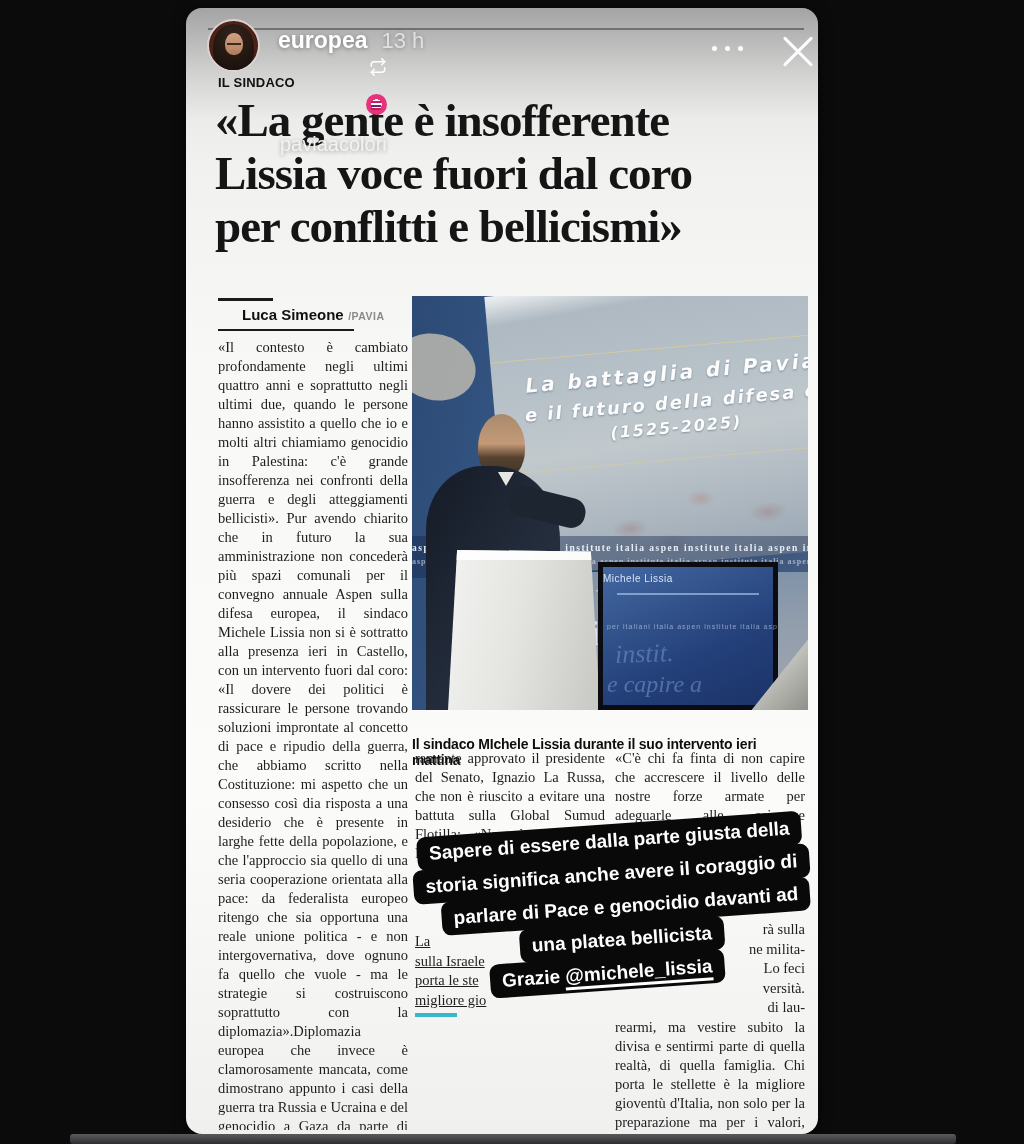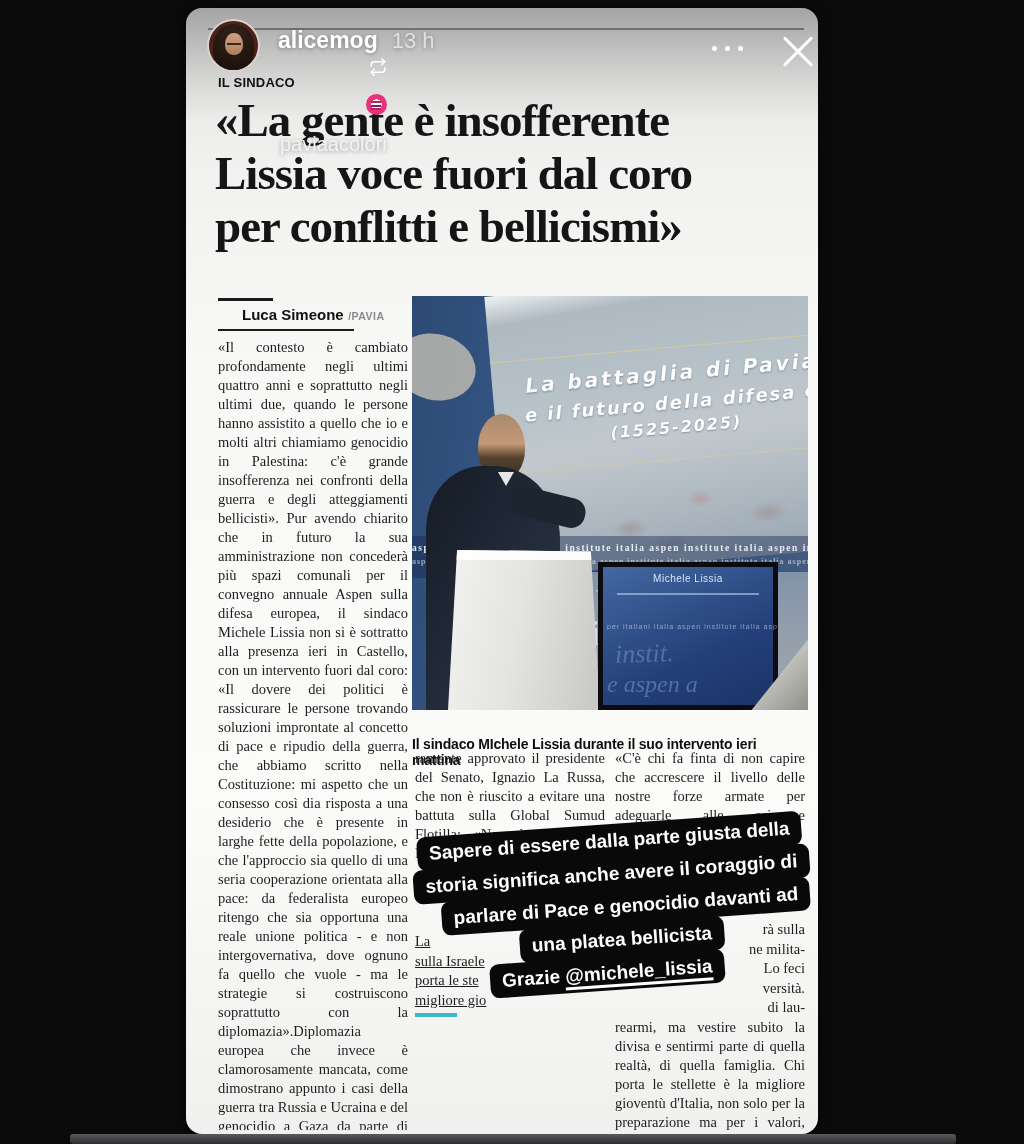--- a/index.html
+++ b/index.html
@@ -90,21 +90,21 @@
   .ph-man-arm { position:absolute; left:96px; top:196px; width:78px; height:30px; border-radius:14px;
         background:#1d2531; transform:rotate(14deg); }
   .ph-podium { position:absolute; left:36px; top:254px; width:152px; height:160px;
         background:linear-gradient(100deg,#f2f2f0 0%,#e4e4e1 45%,#c7c7c3 100%);
         clip-path:polygon(6% 0,94% 1%,100% 100%,0 100%); }
   .ph-podium::before { content:""; position:absolute; left:0; top:0; width:100%; height:10px;
         background:rgba(255,255,255,.9); }
   .ph-monitor { position:absolute; left:186px; top:266px; width:180px; height:148px;
         border:5px solid #0b0b10;
         background:linear-gradient(155deg,#4468a2 0%,#31518a 35%,#24407a 62%,#1b3468 100%); }
-  .mon-label { position:absolute; left:0; top:6px; width:100%; text-align:center;
+  .mon-label { position:absolute; left:0; top:6px; width:100%; text-align:left;
         font-size:10px; color:#d6e4f8; letter-spacing:.5px; }
   .mon-line { position:absolute; left:8%; top:26px; width:84%; height:2px; background:rgba(172,198,232,.65); }
   .mon-tiny { position:absolute; left:4px; top:56px; width:100%; white-space:nowrap; overflow:hidden;
         font-size:7px; color:rgba(235,243,255,.5); letter-spacing:1px; }
   .mon-g1 { position:absolute; left:12px; top:72px; font-family:"Liberation Serif", serif; font-style:italic;
         font-size:26px; color:rgba(160,192,238,.35); transform:rotate(-2deg); }
   .mon-g2 { position:absolute; left:4px; top:104px; font-family:"Liberation Serif", serif; font-style:italic;
         font-size:24px; color:rgba(152,188,238,.4); }
   .ph-corner { position:absolute; left:336px; top:330px; width:60px; height:84px;
         background:linear-gradient(135deg,#ecece8 0%,#bebfb9 55%,#8f9089 100%);
@@ -204,21 +204,21 @@
       <div class="ph-man-head"></div>
       <div class="ph-man-suit"></div>
       <div class="ph-man-collar"></div>
       <div class="ph-man-arm"></div>
       <div class="ph-podium"></div>
       <div class="ph-monitor">
         <div class="mon-label">Michele Lissia</div>
         <div class="mon-line"></div>
         <div class="mon-tiny">per italiani italia aspen institute italia aspen</div>
         <div class="mon-g1">instit.</div>
-        <div class="mon-g2">e aspen a</div>
+        <div class="mon-g2">e capire a</div>
       </div>
       <div class="ph-corner"></div>
     </div>
 
     <div class="caption">Il sindaco MIchele Lissia durante il suo intervento ieri mattina</div>
 
     <div class="col2-top bodytext">ramente approvato il presidente del Senato, Ignazio La Russa, che non è riuscito a evitare una battuta sulla Global Sumud Flotilla: «Non è che se la Flotilla ha bisogno di stare</div>
     <div class="col2-frags">
       <div>La</div>
       <div>sulla Israele</div>
@@ -237,21 +237,21 @@
     </div>
     <div class="col3-bottom bodytext">rearmi, ma vestire subito la divisa e sentirmi parte di quella realtà, di quella famiglia. Chi porta le stellette è la migliore gioventù d'Italia, non solo per la preparazione ma per i valori, l'amore della patria, l'abnegazione che sa dimostrare». —</div>
   </div>
 
   <div class="avatar">
     <div class="av-hair"></div>
     <div class="av-face"></div>
     <div class="av-glasses"></div>
   </div>
   <div class="hdr-row1">
-    <span class="hdr-user">alicemog</span>
+    <span class="hdr-user">europea</span>
     <span class="hdr-time">13 h</span>
   </div>
   <div class="hdr-row2">
     <svg class="reshare-icon" viewBox="0 0 24 24" fill="none" stroke="#ffffff" stroke-width="2" stroke-linecap="round" stroke-linejoin="round">
       <path d="M17 1l4 4-4 4"></path>
         <path d="M3 11V9a4 4 0 0 1 4-4h14"></path>
       <path d="M7 23l-4-4 4-4"></path>
         <path d="M21 13v2a4 4 0 0 1-4 4H3"></path>
     </svg>
     <span class="badge">

